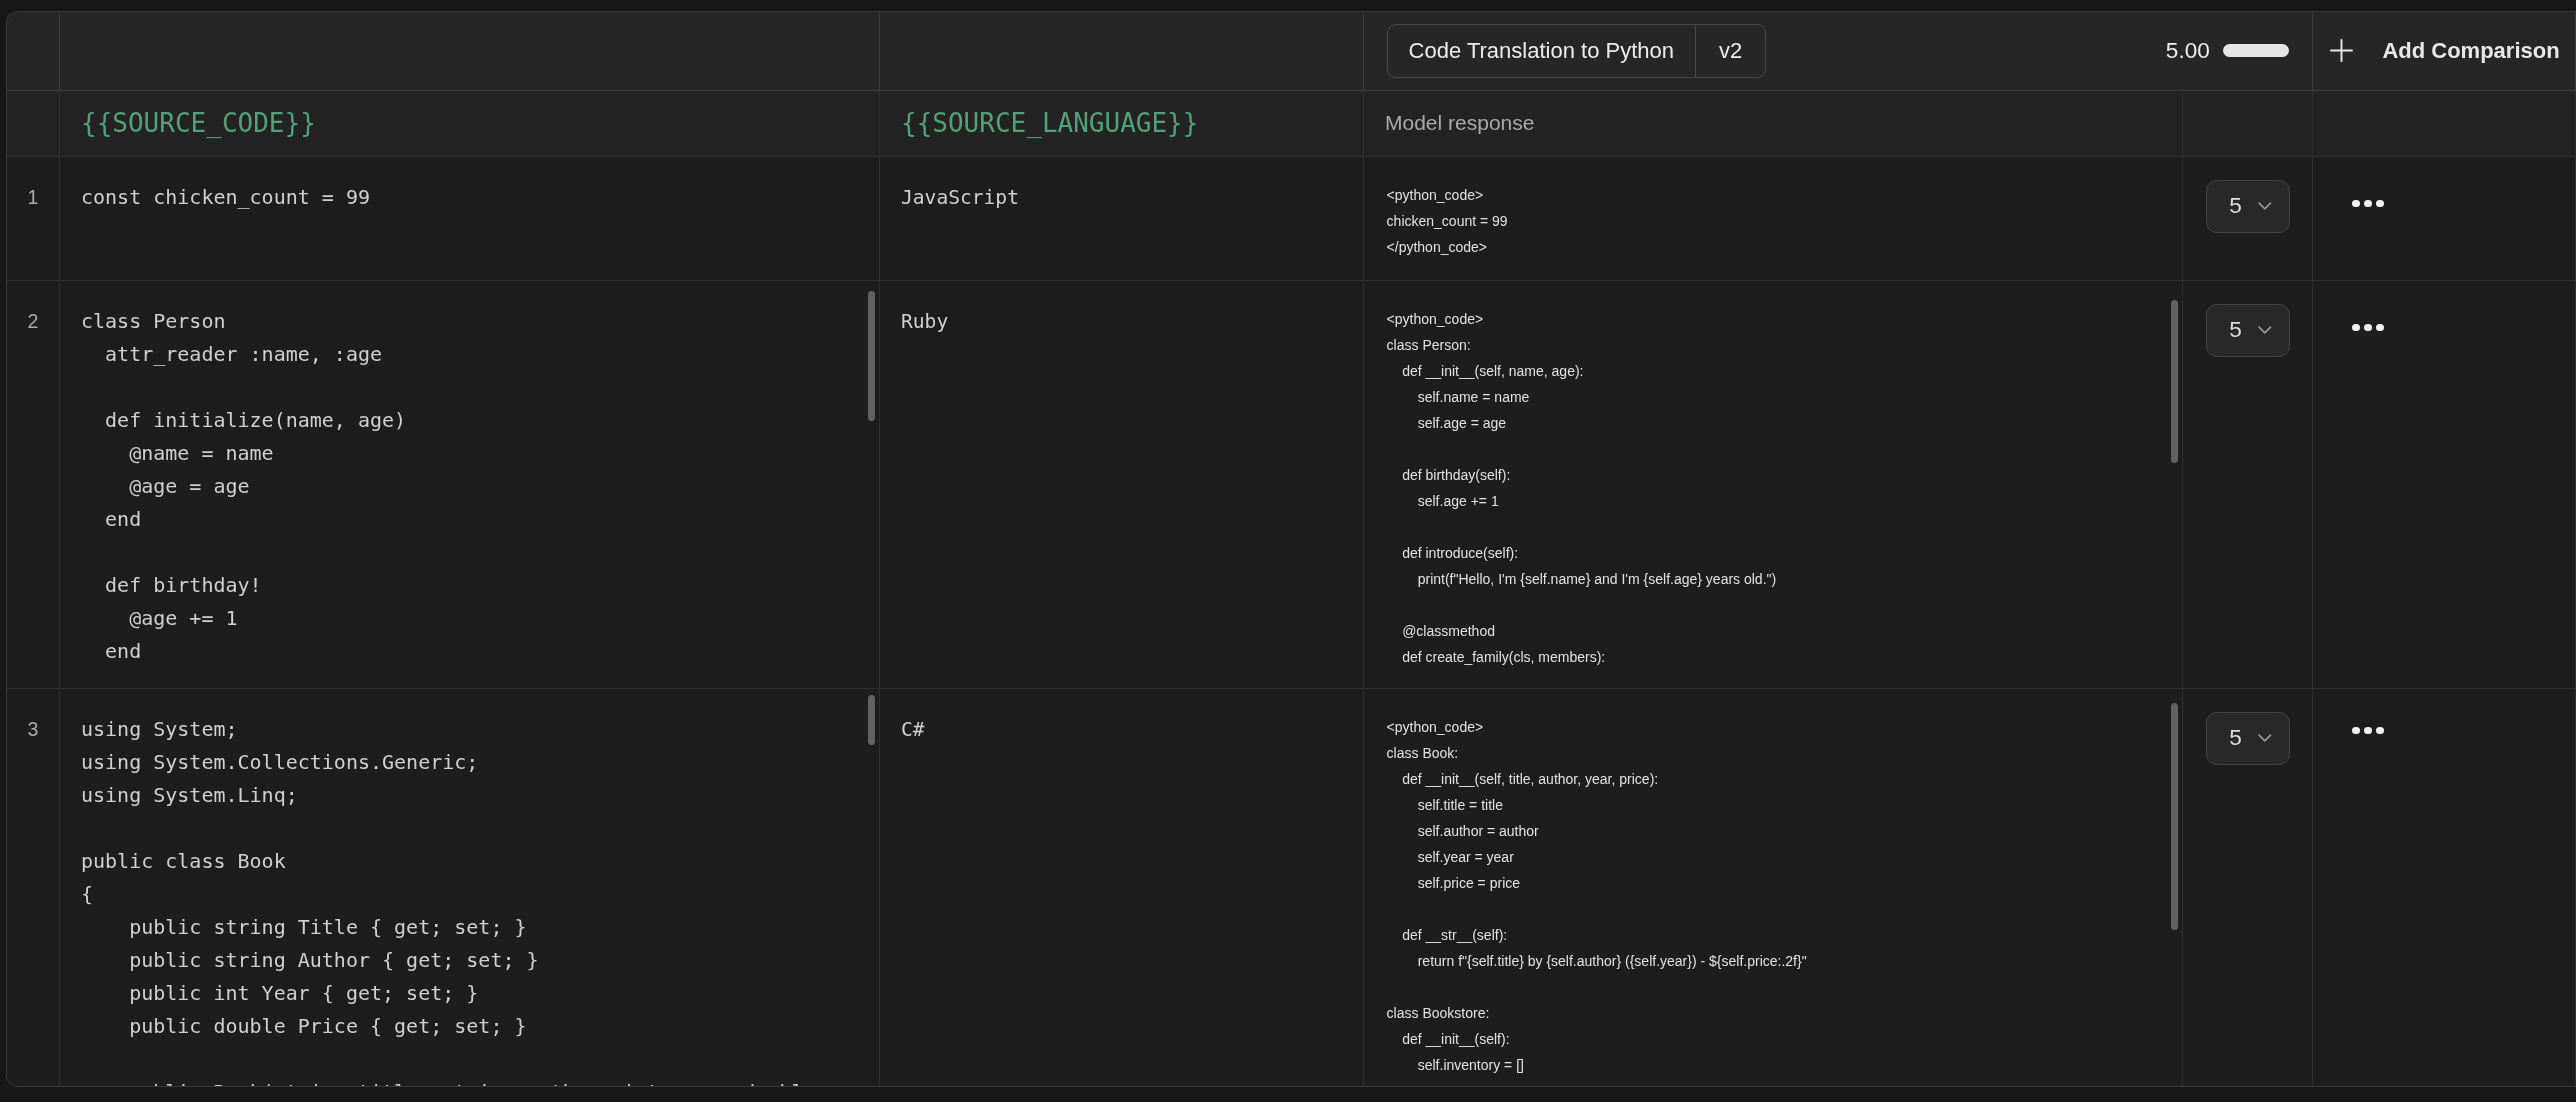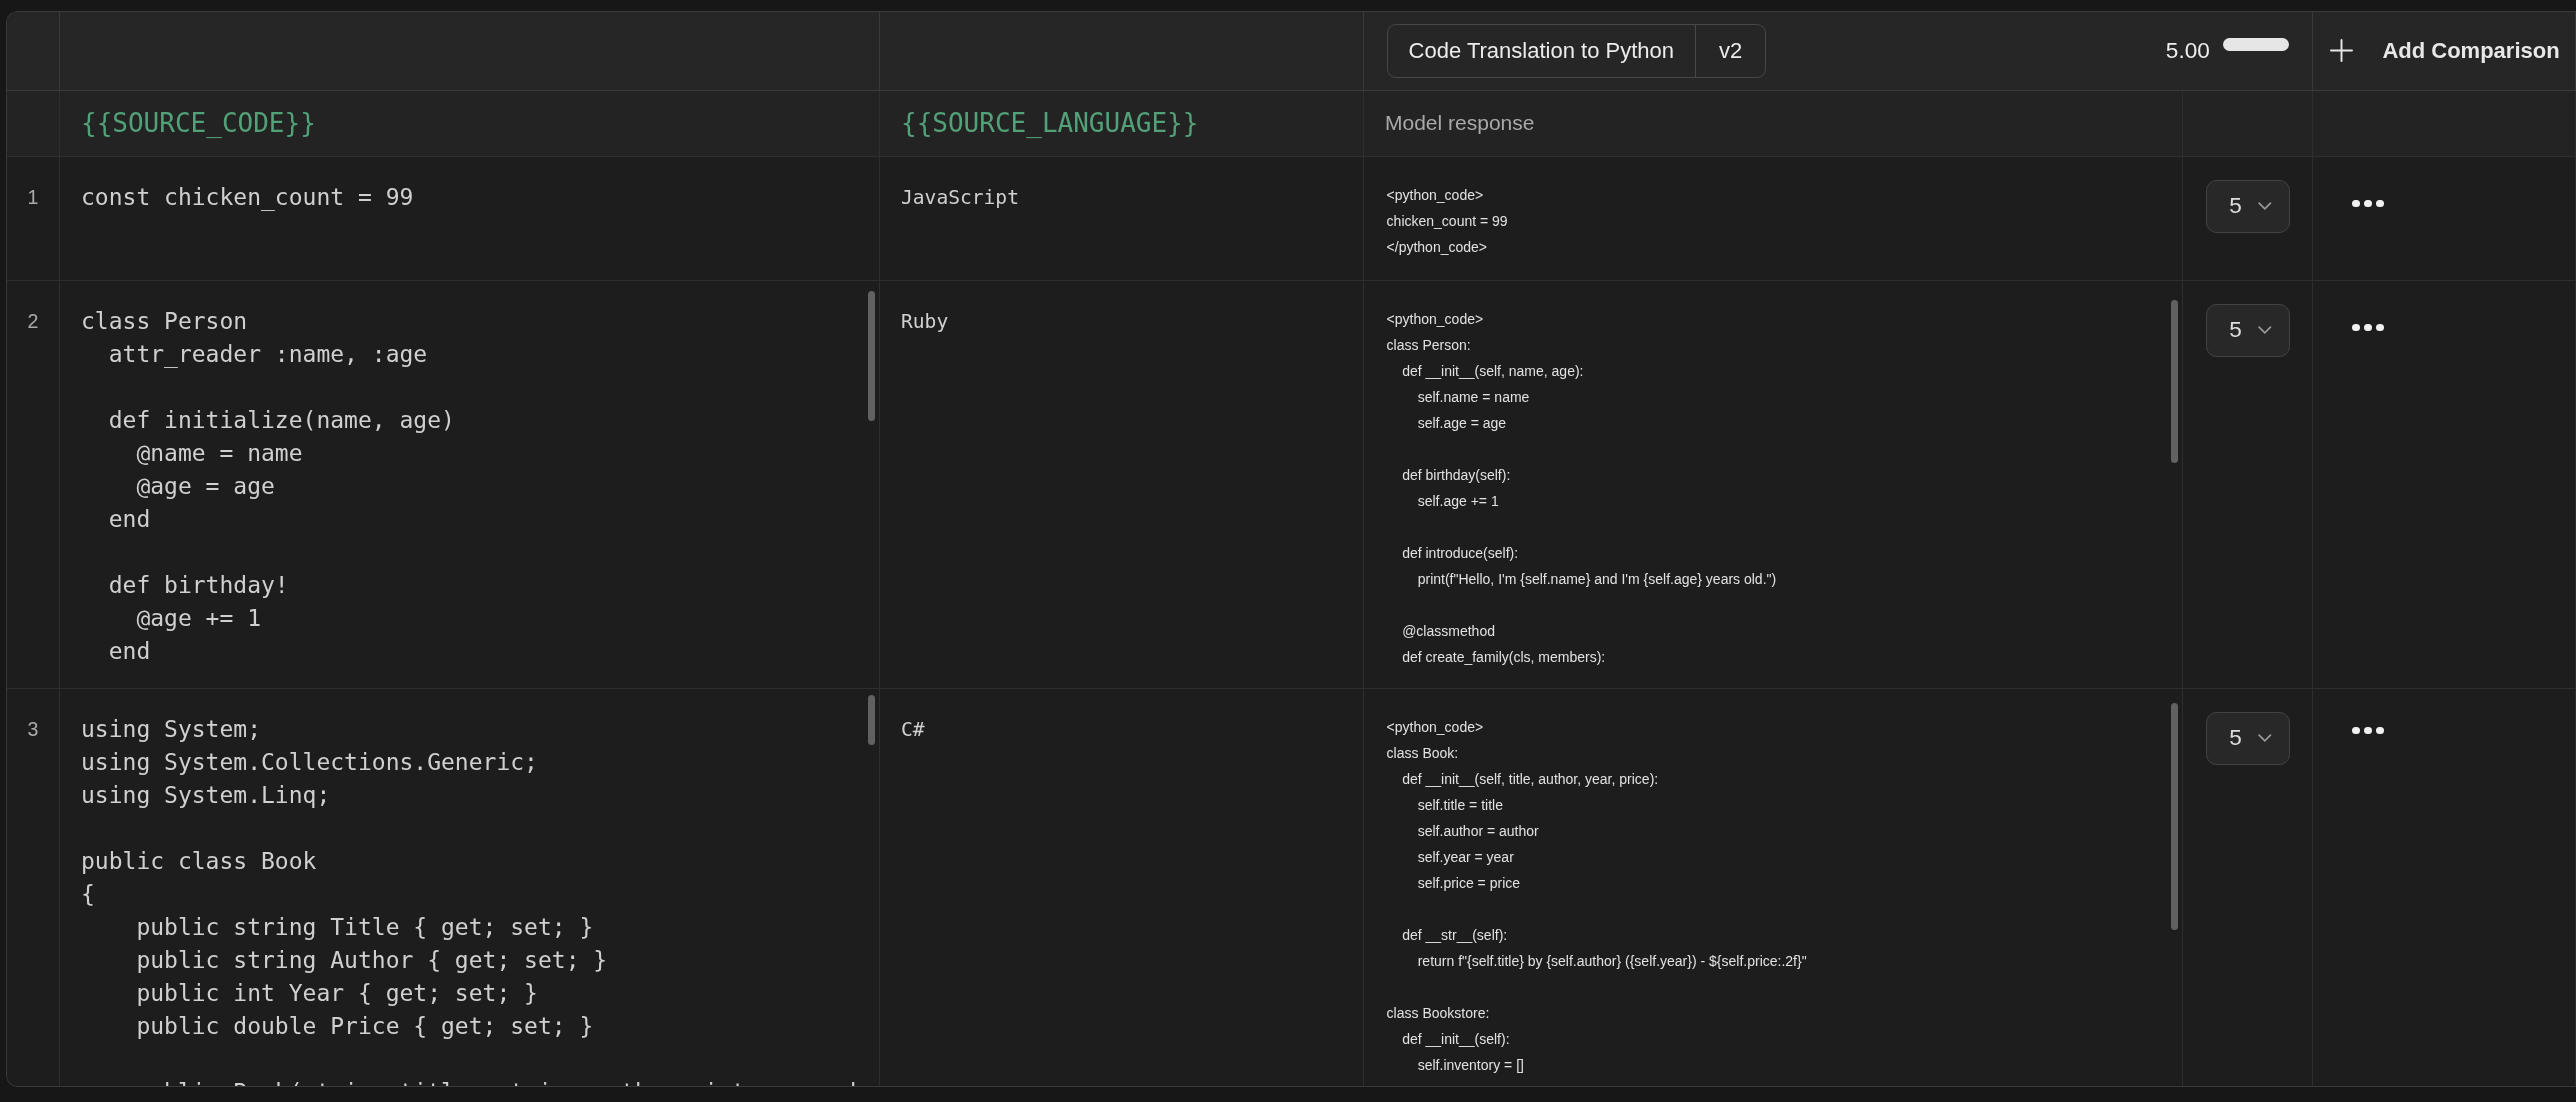--- a/index.html
+++ b/index.html
@@ -43,35 +43,35 @@
     display: flex; align-items: stretch;
     height: 54px;
     border: 0.8px solid #474747;
     border-radius: 9px;
     background: transparent;
     color: #ececec;
     cursor: pointer;
   }
   .prompt-btn .p-label { display: flex; align-items: center; padding: 0 21px; font-size: 22px; color: #ececec; white-space: nowrap; }
   .prompt-btn .p-ver { display: flex; align-items: center; padding: 0 23px; font-size: 22px; color: #ececec; border-left: 0.8px solid #474747; }
-  .score-wrap { display: flex; align-items: flex-start; gap: 13.6px; }
+  .score-wrap { display: flex; align-items: center; gap: 13.6px; }
   .score-num { font-size: 22.6px; color: #ededed; }
   .score-pill { width: 66px; height: 13.6px; border-radius: 6.8px; background: #e6e6e6; }
   .addcmp {
     display: flex; align-items: center; justify-content: center; gap: 27px;
     width: 100%; height: 100%;
     background: transparent; border: none; cursor: pointer;
   }
   .addcmp-text { font-size: 22px; font-weight: 700; color: #e8e8e8; white-space: nowrap; }
 
   
   .rownum { padding-top: 24px; text-align: center; font-size: 19.6px; line-height: 33px; color: #ababab; }
   pre.code {
     font-family: "DejaVu Sans Mono", monospace;
-    font-size: 23px; line-height: 33px;
+    font-size: 20px; line-height: 33px;
     color: #d0d0d0;
     padding: 24px 21px 0;
     white-space: pre; overflow: hidden;
   }
   pre.resp {
     font-family: "Liberation Sans", sans-serif;
     font-size: 14px; line-height: 26px;
     color: #e2e2e2;
     padding: 25px 22.6px 0;
     white-space: pre; overflow: hidden;

